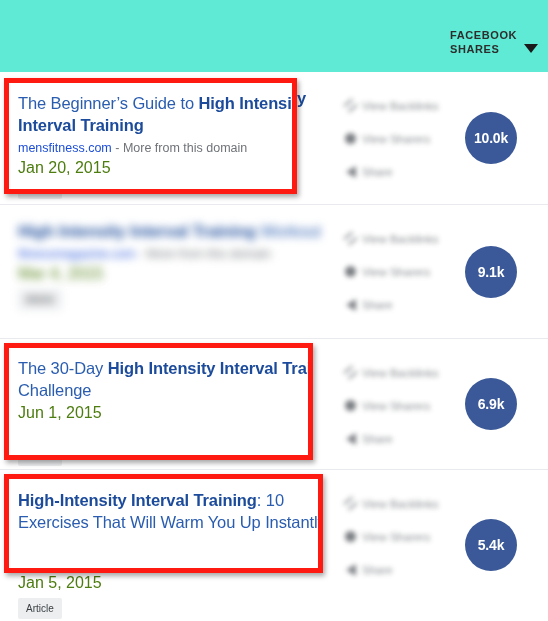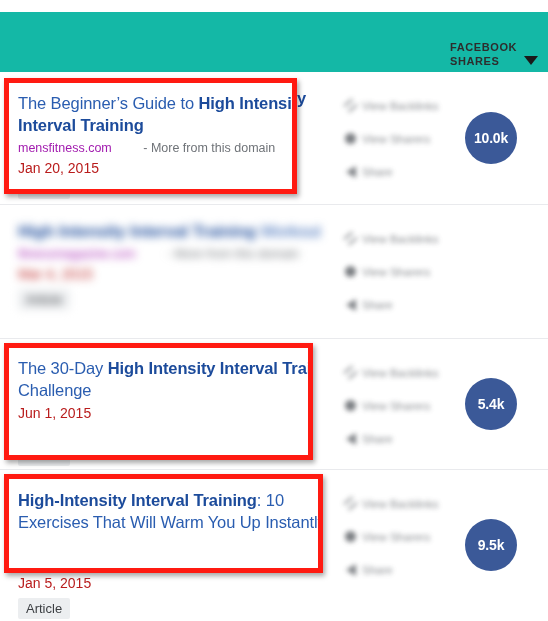--- a/index.html
+++ b/index.html
@@ -20,25 +20,25 @@
   .page {
     position: relative;
     width: 548px;
     height: 621px;
     background: #ffffff;
   }
 
   
   .header {
     position: absolute;
-    top: 12px;
+    top: 0;
     left: 0;
     width: 548px;
     height: 72px;
-    background: #14b8a6;
+    background: #5eead4;
   }
 
   .sort-header {
     position: absolute;
     right: 10px;
     top: 28px;
     display: flex;
     align-items: flex-start;
     gap: 8px;
   }
@@ -118,38 +118,37 @@
   }
 
   .res-meta {
     font-size: 12.5px;
     line-height: 18px;
     color: #7b7f85;
     margin-bottom: 2px;
   }
 
   .res-domain {
-    color: #a21caf;
+    color: #1d4ed8;
   }
 
   .res-more {
     color: #6f7378;
-    padding-left: 28px;
   }
 
   .res-date {
-    font-size: 14px;
+    font-size: 16px;
     line-height: 18px;
-    color: #b91c1c;
+    color: #4d7c0f;
     margin-bottom: 6px;
   }
 
   .badge {
     display: inline-block;
-    font-size: 13px;
+    font-size: 10px;
     line-height: 13px;
     color: #3b3e42;
     background: #eceef0;
     padding: 4px 8px;
     border-radius: 2px;
   }
 
   
   .action {
     display: flex;
@@ -305,20 +304,23 @@
         </div>
         <div class="action">
           <span class="ic people-ic"></span>
           <span class="txt">View Sharers</span>
         </div>
         <div class="action">
           <span class="ic share-ic"></span>
           <span class="txt">Share</span>
         </div>
       </div>
+      <div class="col-score">
+        <div class="bubble">9.1k</div>
+      </div>
     </div>
 
     <div class="result-row r2">
       <div class="col-main">
         <div class="res-title">
           <span>The 30-Day </span><b>High Intensity Interval Training</b><span> Challenge</span>
         </div>
         <div class="res-meta">
           <span class="res-domain">myfitnesspal.com</span><span class="res-more"> - More from this domain</span>
         </div>
@@ -333,21 +335,21 @@
         <div class="action">
           <span class="ic people-ic"></span>
           <span class="txt">View Sharers</span>
         </div>
         <div class="action">
           <span class="ic share-ic"></span>
           <span class="txt">Share</span>
         </div>
       </div>
       <div class="col-score">
-        <div class="bubble">5.4k</div>
+        <div class="bubble">6.9k</div>
       </div>
     </div>
 
     <div class="result-row r3">
       <div class="col-main">
         <div class="res-title">
           <span></span><b>High-Intensity Interval Training</b><span>: 10 Exercises That Will Warm You Up Instantly</span>
         </div>
         <div class="res-meta">
           <span class="res-domain">fitnessmagazine.com</span><span class="res-more"> - More from this domain</span>
@@ -363,21 +365,21 @@
         <div class="action">
           <span class="ic people-ic"></span>
           <span class="txt">View Sharers</span>
         </div>
         <div class="action">
           <span class="ic share-ic"></span>
           <span class="txt">Share</span>
         </div>
       </div>
       <div class="col-score">
-        <div class="bubble">9.5k</div>
+        <div class="bubble">5.4k</div>
       </div>
     </div>
 
   </div>
 
   <div class="clip-card c1">
     <div class="clip-inner">
       <div class="res-title">
         <span>The Beginner’s Guide to </span><b>High Intensity Interval Training</b><span></span>
       </div>

